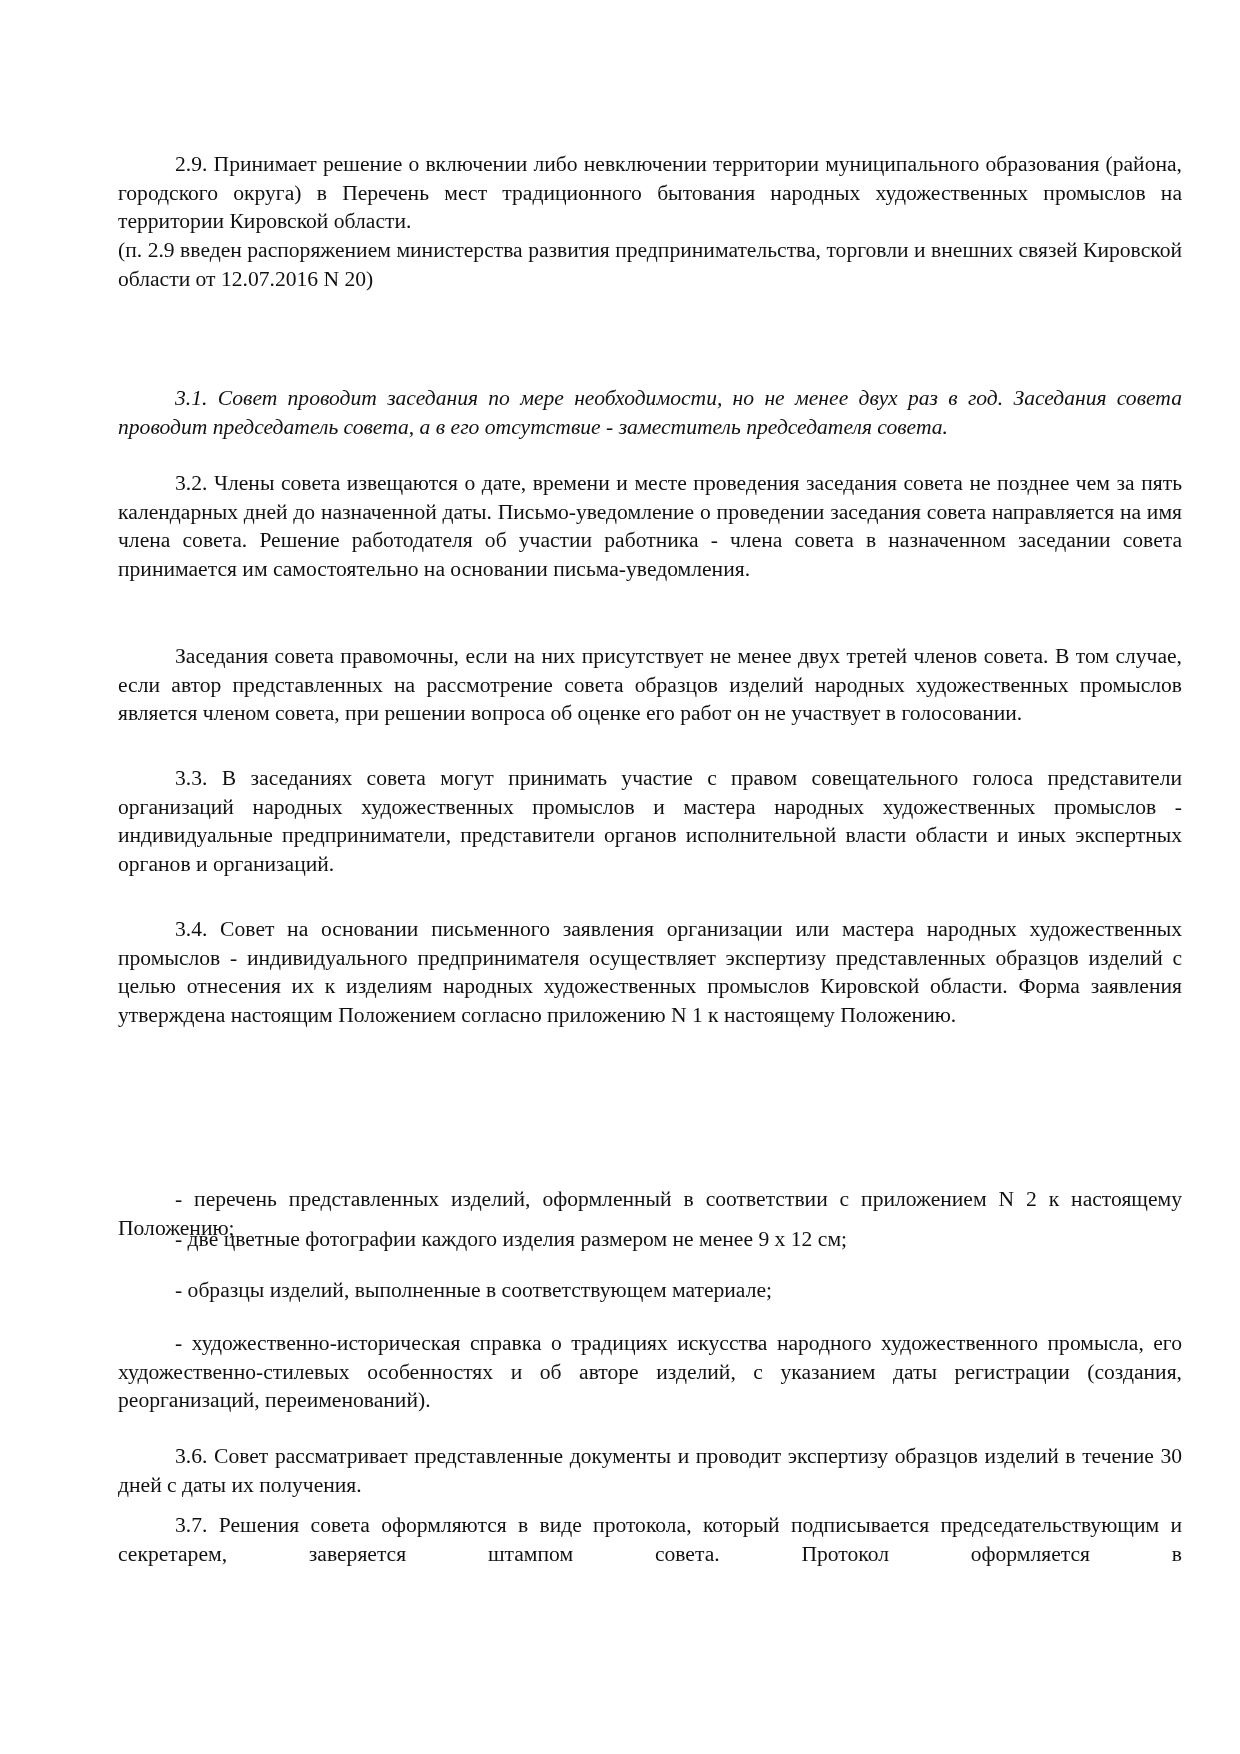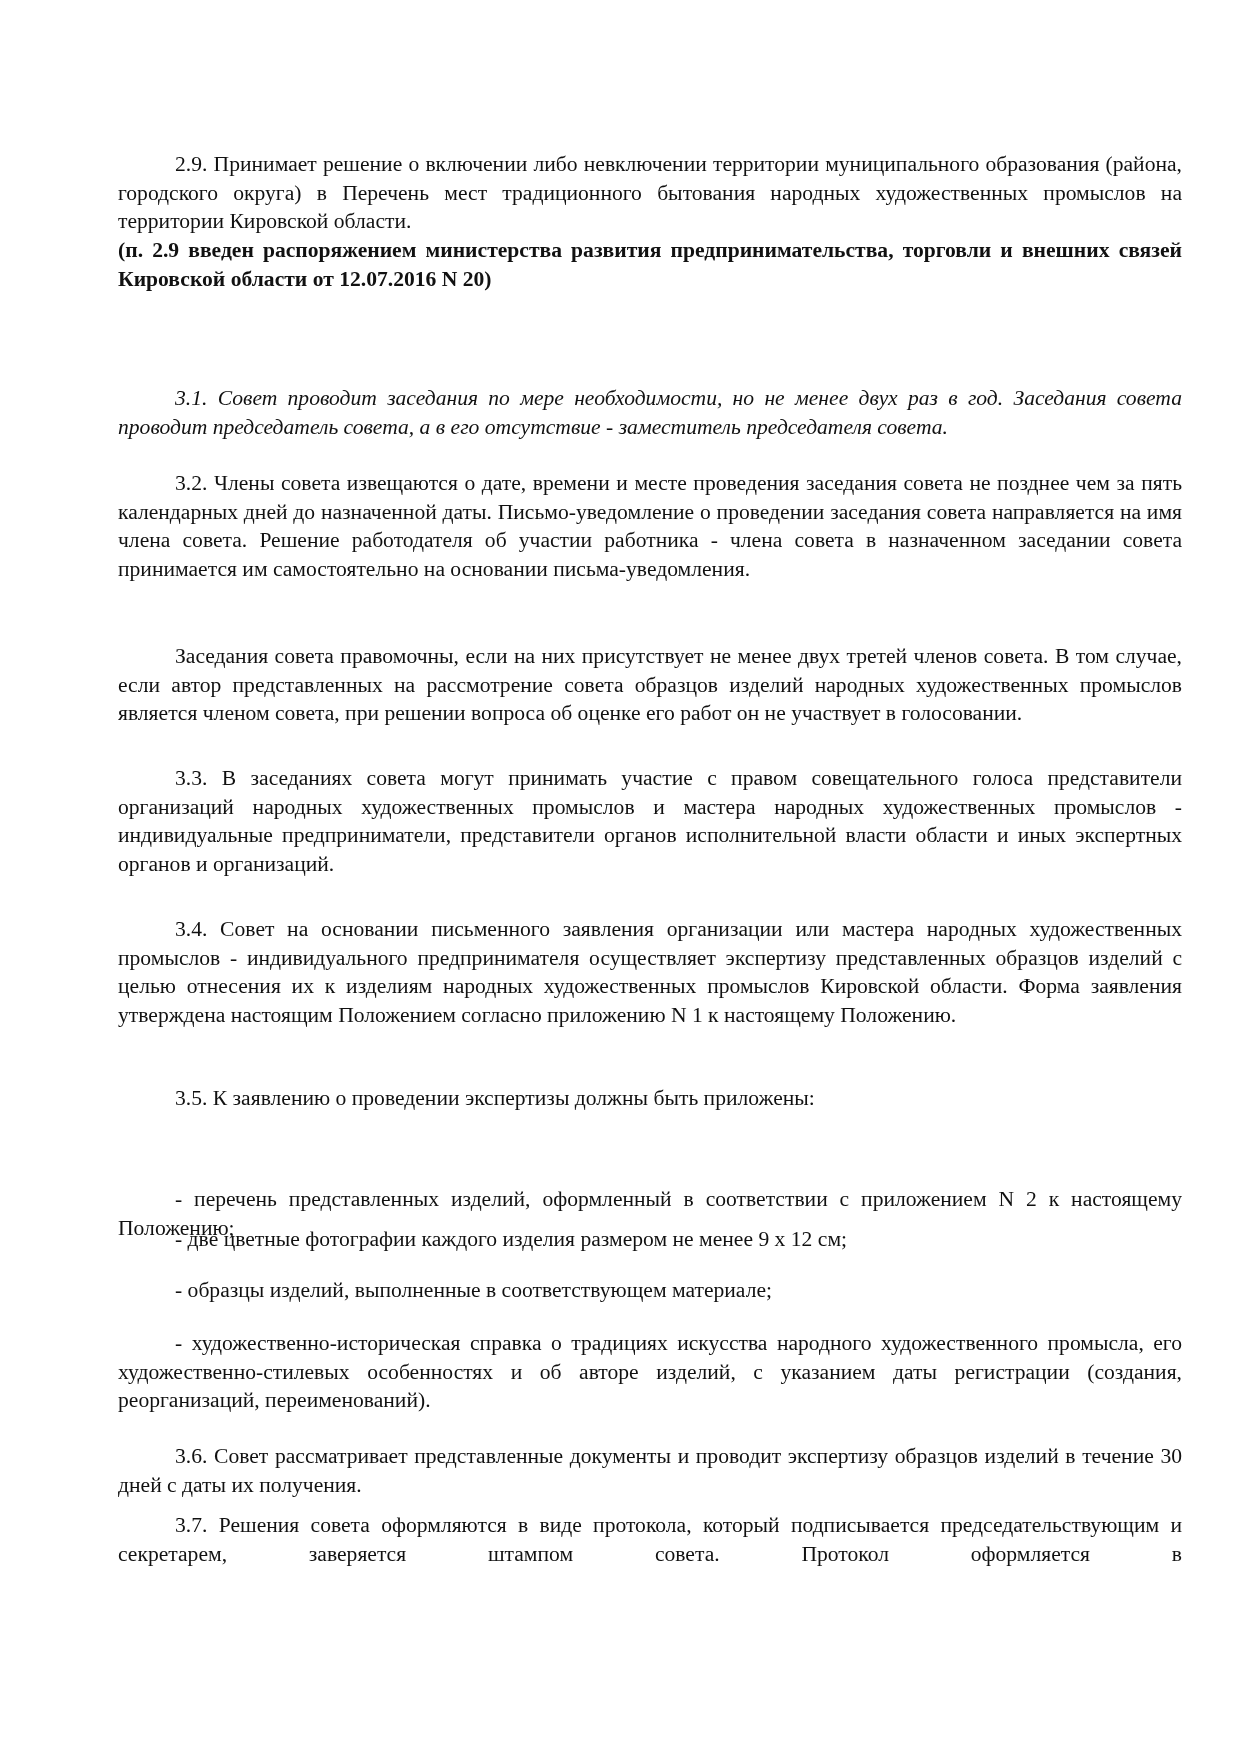--- a/index.html
+++ b/index.html
@@ -25,21 +25,21 @@
     .para {
       position: absolute;
       left: 118px;
       width: 1064px;
       font-size: 21.6px;
       line-height: 28.7px;
       text-align: justify;
       text-indent: 57px;
       margin: 0;
     }
-    .para.no-indent { text-indent: 0; font-weight: bold; }
+    .para.no-indent { text-indent: 0; }
     .para.last-justify { text-align-last: justify; }
     .heading {
       position: absolute;
       left: 118px;
       width: 1064px;
       text-align: center;
       font-weight: bold;
       font-size: 26.5px;
       line-height: 32px;
       margin: 0;
@@ -58,21 +58,20 @@
   <p class="para" style="top:384px;font-style:italic;">3.1. Совет проводит заседания по мере необходимости, но не менее двух раз в год. Заседания совета проводит председатель совета, а в его отсутствие - заместитель председателя совета.</p>
 
   <p class="para" style="top:469px;">3.2. Члены совета извещаются о дате, времени и месте проведения заседания совета не позднее чем за пять календарных дней до назначенной даты. Письмо-уведомление о проведении заседания совета направляется на имя члена совета. Решение работодателя об участии работника - члена совета в назначенном заседании совета принимается им самостоятельно на основании письма-уведомления.</p>
 
   <p class="para" style="top:642px;">Заседания совета правомочны, если на них присутствует не менее двух третей членов совета. В том случае, если автор представленных на рассмотрение совета образцов изделий народных художественных промыслов является членом совета, при решении вопроса об оценке его работ он не участвует в голосовании.</p>
 
   <p class="para" style="top:764px;">3.3. В заседаниях совета могут принимать участие с правом совещательного голоса представители организаций народных художественных промыслов и мастера народных художественных промыслов - индивидуальные предприниматели, представители органов исполнительной власти области и иных экспертных органов и организаций.</p>
 
   <p class="para" style="top:915px;">3.4. Совет на основании письменного заявления организации или мастера народных художественных промыслов - индивидуального предпринимателя осуществляет экспертизу представленных образцов изделий с целью отнесения их к изделиям народных художественных промыслов Кировской области. Форма заявления утверждена настоящим Положением согласно приложению N 1 к настоящему Положению.</p>
 
-  <p class="para" style="top:1084px;">3.5. К заявлению о проведении экспертизы должны быть приложены:</p>
 
   <p class="para" style="top:1139px;margin-top:46px;">- перечень представленных изделий, оформленный в соответствии с приложением N 2 к настоящему Положению;</p>
 
   <p class="para" style="top:1225px;">- две цветные фотографии каждого изделия размером не менее 9 х 12 см;</p>
 
   <p class="para" style="top:1276px;">- образцы изделий, выполненные в соответствующем материале;</p>
 
   <p class="para" style="top:1329px;">- художественно-историческая справка о традициях искусства народного художественного промысла, его художественно-стилевых особенностях и об авторе изделий, с указанием даты регистрации (создания, реорганизаций, переименований).</p>
 
   <p class="para" style="top:1442px;">3.6. Совет рассматривает представленные документы и проводит экспертизу образцов изделий в течение 30 дней с даты их получения.</p>

